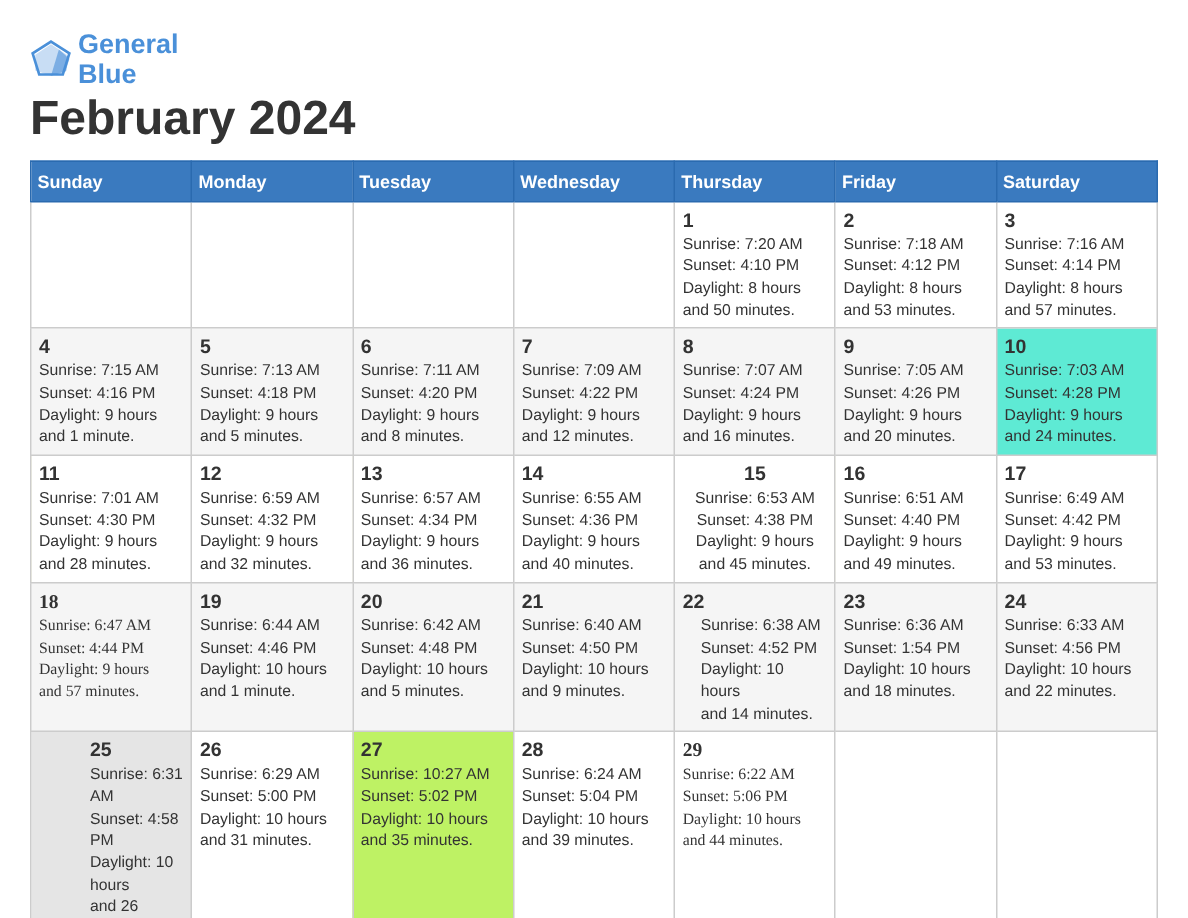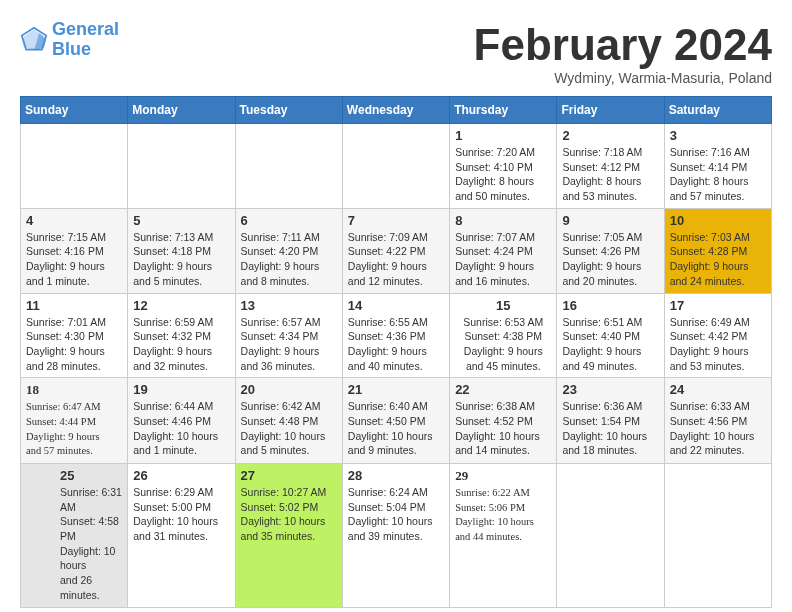--- a/index.html
+++ b/index.html
@@ -5,23 +5,24 @@
     * { box-sizing: border-box; margin: 0; padding: 0; }
     body {
       font-family: Arial, sans-serif;
       background: #fff;
       width: 792px;
       min-height: 612px;
       padding: 20px;
     }
     .header-section {
       display: flex;
-      justify-content: space-between;
+      justify-content: center;
       align-items: flex-start;
       margin-bottom: 10px;
+      flex-direction: column;
     }
     .logo {
       display: flex;
       align-items: center;
       gap: 4px;
     }
     .logo-text {
       font-size: 18px;
       font-weight: bold;
       color: #333;
@@ -31,21 +32,21 @@
       color: #4a90d9;
     }
     .logo-icon {
       width: 28px;
       height: 28px;
     }
     .title-section {
       text-align: right;
     }
     .month-year {
-      font-size: 44px;
+      font-size: 32px;
       font-weight: bold;
       color: #333;
     }
     .location {
       font-size: 14px;
       color: #555;
     }
     .calendar-table {
       width: 100%;
       border-collapse: collapse;
@@ -99,21 +100,20 @@
       <polygon points="16,2 30,11 25,27 7,27 2,11" fill="none" stroke="#4a90d9" stroke-width="2"></polygon>
       <polygon points="22,8 30,15 27,25 16,28" fill="#4a90d9" opacity="0.6"></polygon>
     </svg>
     <div class="logo-text">
       <div><span>General</span></div>
       <div><span style="color:#4a90d9">Blue</span></div>
     </div>
   </div>
   <div class="title-section">
     <div class="month-year">February 2024</div>
-    <div class="location">Wydminy, Warmia-Masuria, Poland</div>
   </div>
 </div>
 
 <table class="calendar-table">
   <thead>
     <tr>
     <th>Sunday</th>
         <th>Monday</th>
         <th>Tuesday</th>
         <th>Wednesday</th>
@@ -186,21 +186,21 @@
 Daylight: 9 hours
 and 16 minutes.</div>
         </td>
         <td style="background-color: rgb(245, 245, 245);">
           <div class="cell-day">9</div>
           <div class="cell-info" style="white-space: pre-line;">Sunrise: 7:05 AM
 Sunset: 4:26 PM
 Daylight: 9 hours
 and 20 minutes.</div>
         </td>
-        <td style="background-color: #eab308;">
+        <td style="background-color: #5eead4;">
           <div class="cell-day">10</div>
           <div class="cell-info" style="white-space: pre-line;">Sunrise: 7:03 AM
 Sunset: 4:28 PM
 Daylight: 9 hours
 and 24 minutes.</div>
         </td>
       </tr>
       <tr style="background-color: #fef9c3;">
         <td style="background-color: rgb(255, 255, 255);">
           <div class="cell-day">11</div>
@@ -276,21 +276,21 @@
         </td>
         <td style="background-color: rgb(245, 245, 245);">
           <div class="cell-day">21</div>
           <div class="cell-info" style="white-space: pre-line;">Sunrise: 6:40 AM
 Sunset: 4:50 PM
 Daylight: 10 hours
 and 9 minutes.</div>
         </td>
         <td style="background-color: rgb(245, 245, 245);">
           <div class="cell-day">22</div>
-          <div class="cell-info" style="white-space: pre-line;">Sunrise: 6:38 AM
+          <div class="cell-info" style="white-space: pre-line; margin-left: 12px;">Sunrise: 6:38 AM
 Sunset: 4:52 PM
 Daylight: 10 hours
 and 14 minutes.</div>
         </td>
         <td style="background-color: rgb(245, 245, 245);">
           <div class="cell-day">23</div>
           <div class="cell-info" style="white-space: pre-line;">Sunrise: 6:36 AM
 Sunset: 1:54 PM
 Daylight: 10 hours
 and 18 minutes.</div>

